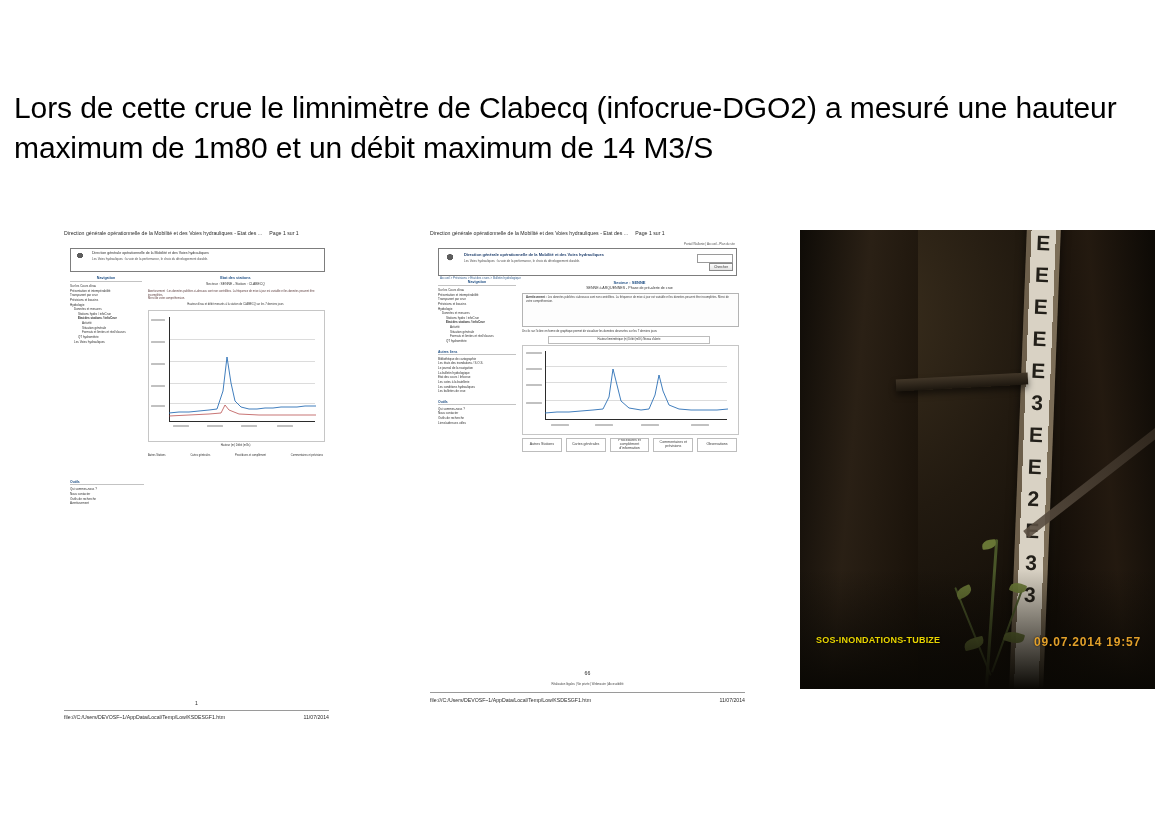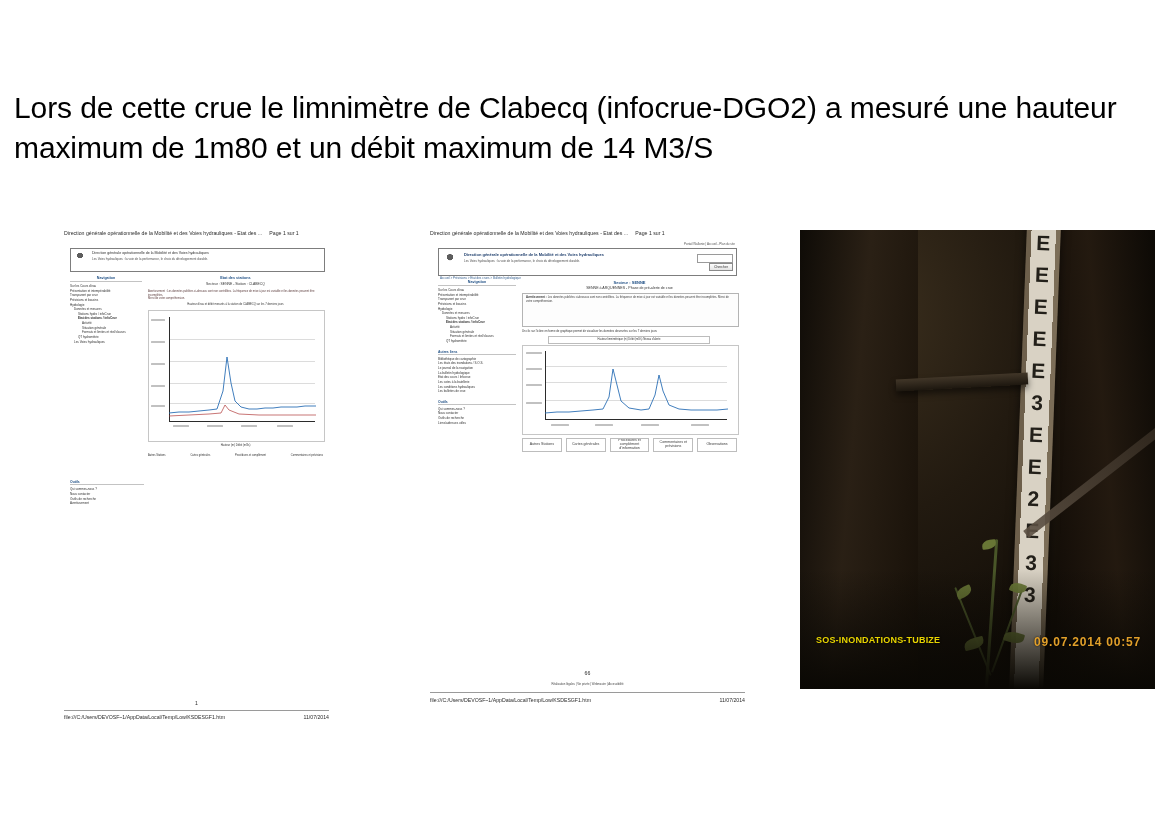--- a/index.html
+++ b/index.html
@@ -588,14 +588,14 @@
     <div class="leaf" style="left:36px;bottom:92px;width:16px;height:10px;transform:rotate(-25deg);"></div>
     <div class="leaf" style="left:90px;bottom:96px;width:16px;height:10px;transform:rotate(20deg);"></div>
     <div class="leaf" style="left:62px;bottom:140px;width:14px;height:9px;transform:rotate(-8deg);"></div>
     <div class="leaf" style="left:44px;bottom:40px;width:20px;height:11px;transform:rotate(-14deg);"></div>
     <div class="leaf" style="left:84px;bottom:46px;width:20px;height:11px;transform:rotate(16deg);"></div>
   </div>
 
   <div class="ground"></div>
 
   <div id="photo-caption">SOS-INONDATIONS-TUBIZE</div>
-  <div id="photo-timestamp">09.07.2014 00:57</div>
+  <div id="photo-timestamp">09.07.2014 19:57</div>
 </div>
 
 </body></html>

